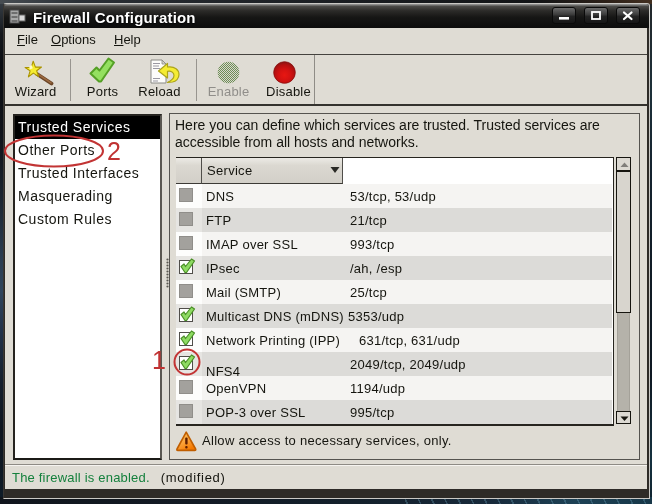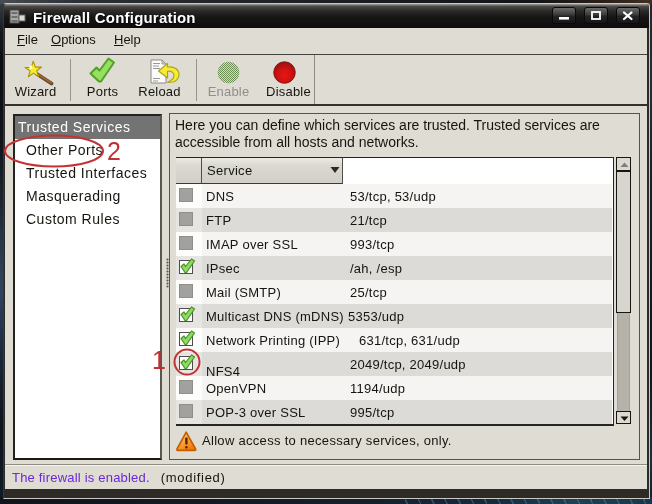--- a/index.html
+++ b/index.html
@@ -27,41 +27,41 @@
 #wbody{left:5px;top:28px;width:642px;height:461px;background:#dfdcd4;font-size:13px;color:#15150f;}
 
 #menubar{left:0;top:0;width:642px;height:26px;border-bottom:1px solid #45433f;}
 .mitem{top:4px;}
 #toolbar-bottom{left:0;top:76px;width:642px;height:2px;background:#34322e;}
 .tlabel{top:56px;text-align:center;font-size:13px;letter-spacing:0.2px;}
 .tsep{top:30px;width:1px;height:42px;background:#98958f;top:31px;}
 #tb-right-line{left:309px;top:27px;width:1px;height:49px;background:#8f8c86;}
 
 #lpanel{left:8px;top:86px;width:145px;height:342px;background:#fff;border:2px solid #25231f;border-right-color:#5a5751;border-bottom-color:#1b1a17;}
-.lrow{left:0;width:142px;height:23px;line-height:23px;padding-left:11px;font-size:14px;letter-spacing:0.5px;}
-#lsel{left:0;top:0;width:142px;height:23px;background:#737373;color:#fff;line-height:23px;padding-left:3px;font-size:14px;letter-spacing:0.5px;}
+.lrow{left:0;width:142px;height:23px;line-height:23px;padding-left:3px;font-size:14px;letter-spacing:0.5px;}
+#lsel{left:0;top:0;width:142px;height:23px;background:#000000;color:#fff;line-height:23px;padding-left:3px;font-size:14px;letter-spacing:0.5px;}
 
 #rframe{left:164px;top:85px;width:469px;height:345px;border:1px solid #55534f;}
 #desc{left:170px;top:89px;width:460px;line-height:17px;font-size:14px;}
 
 #tbl{left:171px;top:129px;width:436px;height:266px;border:1px solid #27251f;border-bottom-width:2px;background:#fff;}
 .hcell{letter-spacing:0.3px;top:130px;height:25px;background:linear-gradient(180deg,#eceae5 0%,#dbd8d1 30%,#d2cfc8 100%);border-right:1px solid #504e4a;border-bottom:1px solid #3c3a36;line-height:25px;}
 .row{height:24px;line-height:24px;}
 .cb{width:12px;height:12px;}
 
 #sb-up{left:611px;top:129px;width:13px;height:12px;background:#dcd9d2;border:1px solid #16150f;}
 #sb-thumb{left:611px;top:143px;width:13px;height:140px;background:#d8d5ce;border:1px solid #16150f;}
 #sb-trough{left:612px;top:285px;width:11px;height:98px;background:#b5b2aa;border-left:1px solid #a4a199;border-right:1px solid #a4a199;}
 #sb-down{left:611px;top:383px;width:13px;height:11px;background:#dcd9d2;border:1px solid #16150f;}
 
 #warn-text{left:197px;top:406px;height:14px;line-height:14px;font-size:13px;letter-spacing:0.3px;}
 #status-line1{left:0;top:436px;width:642px;height:1px;background:#8e8b85;}
 #status-line2{left:0;top:437px;width:642px;height:1px;background:#f6f4f0;}
 #status-text{left:7px;top:443px;height:13px;line-height:13px;font-size:13px;letter-spacing:0.2px;}
-.green{color:#6d28d9;text-align:center;}
+.green{color:#15803d;text-align:center;}
 </style>
 </head>
 <body>
 <div class="abs" id="wp-top"></div>
 <div class="abs" id="wp-left"></div>
 <div class="abs" id="wp-right"></div>
 <div class="abs" id="wp-bottom"></div>
 <div class="abs" style="left:400px;top:497px;width:250px;height:7px;background:repeating-linear-gradient(65deg,rgba(0,0,0,0) 0 6px,rgba(115,170,195,0.30) 6px 7.5px,rgba(0,0,0,0) 7.5px 12px)"></div>
 <div class="abs" id="frame"></div>
 <div class="abs" id="titlebar"></div>

